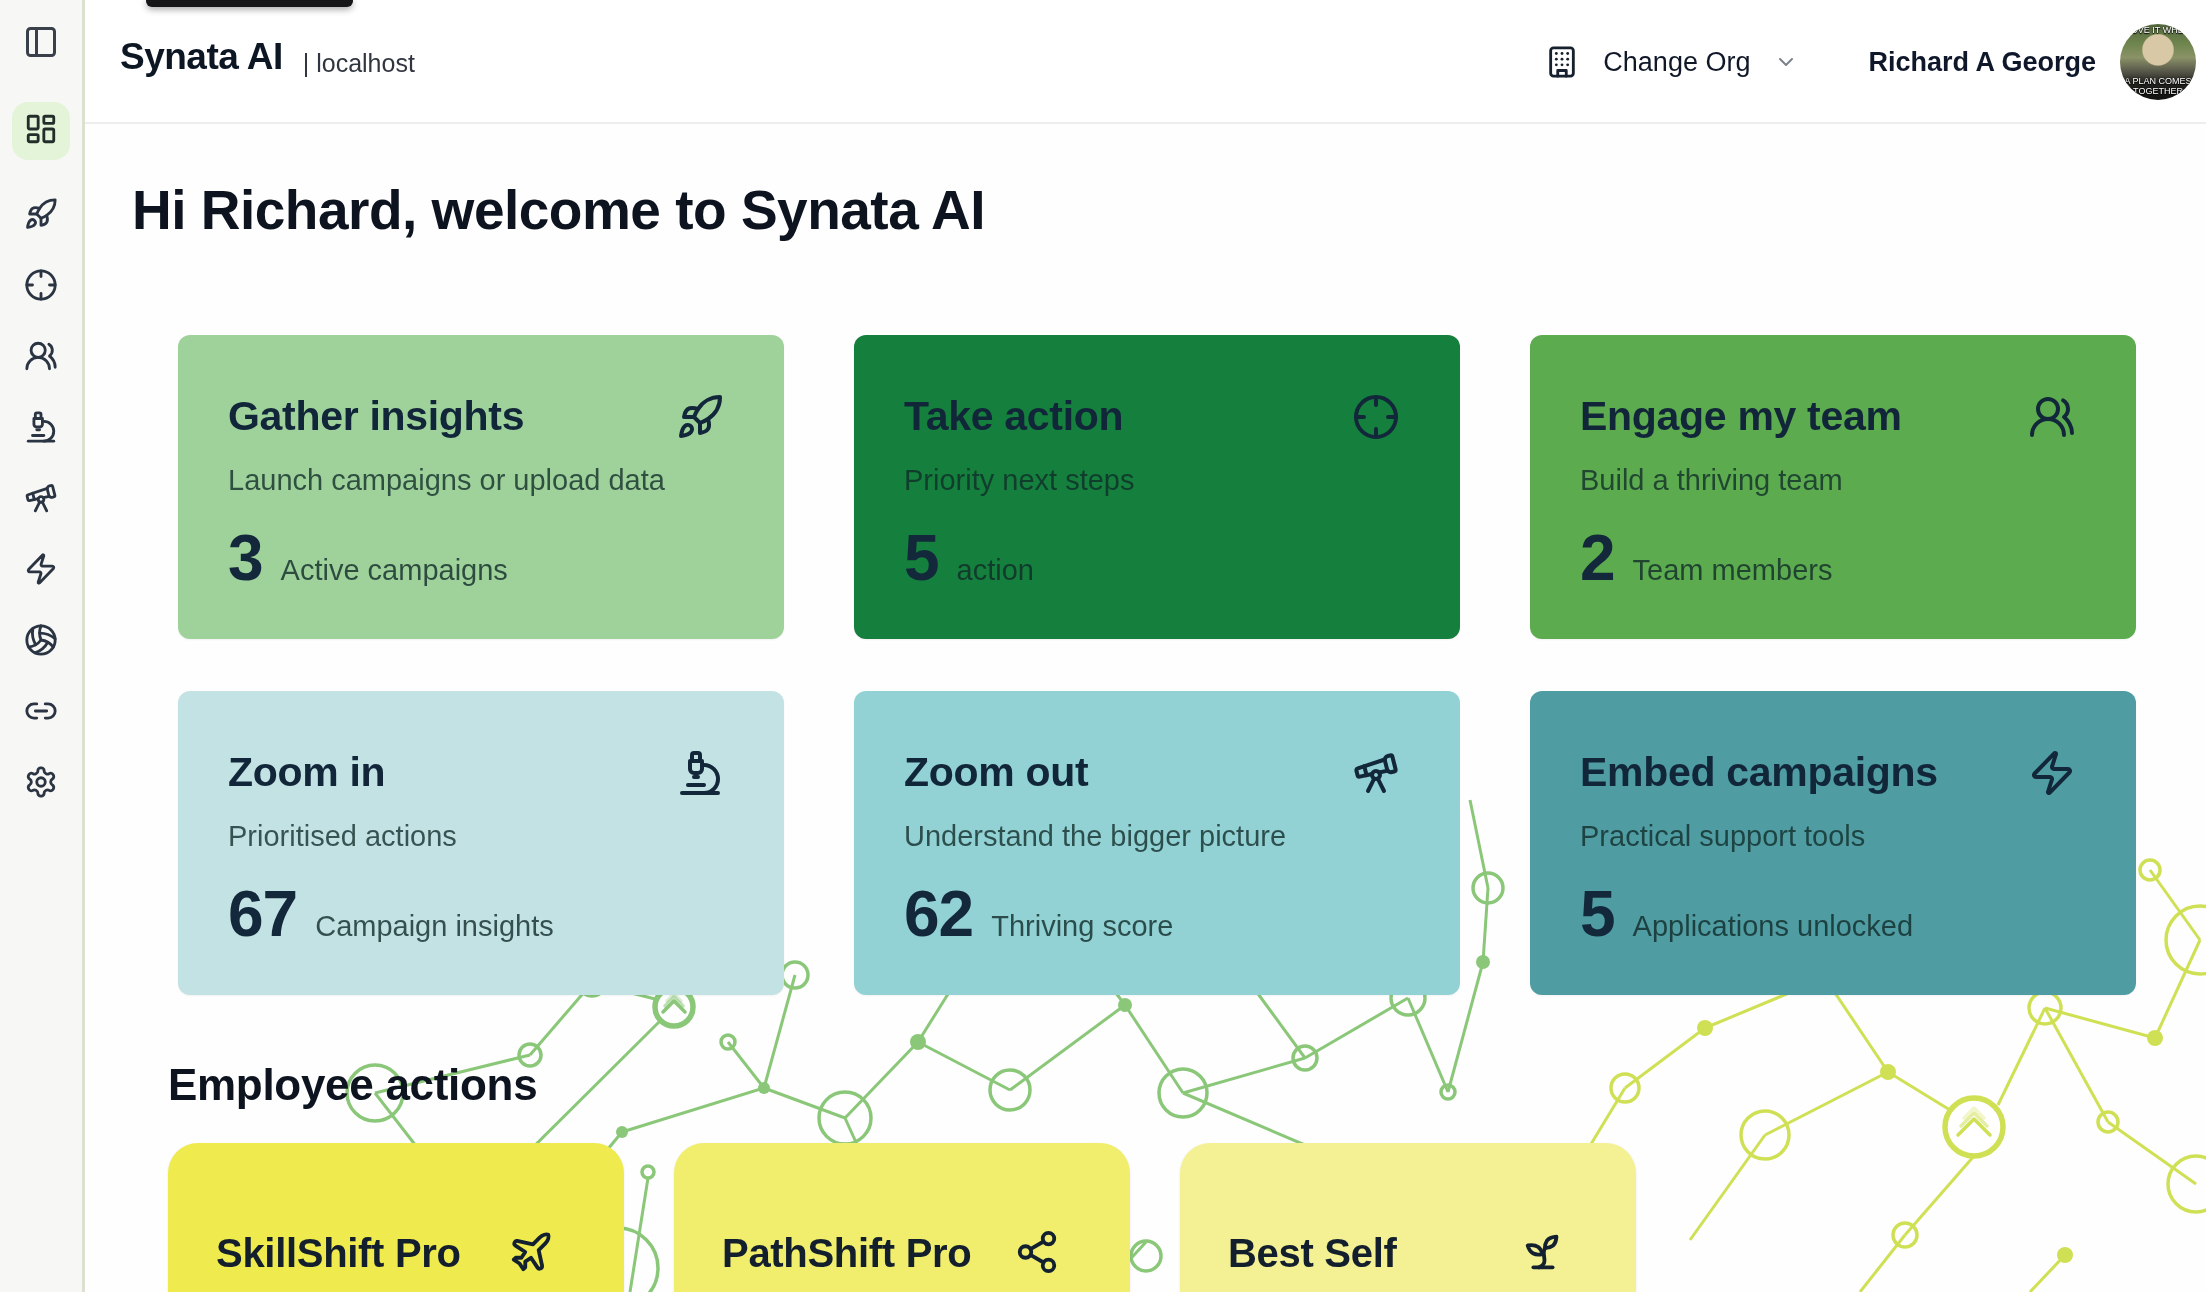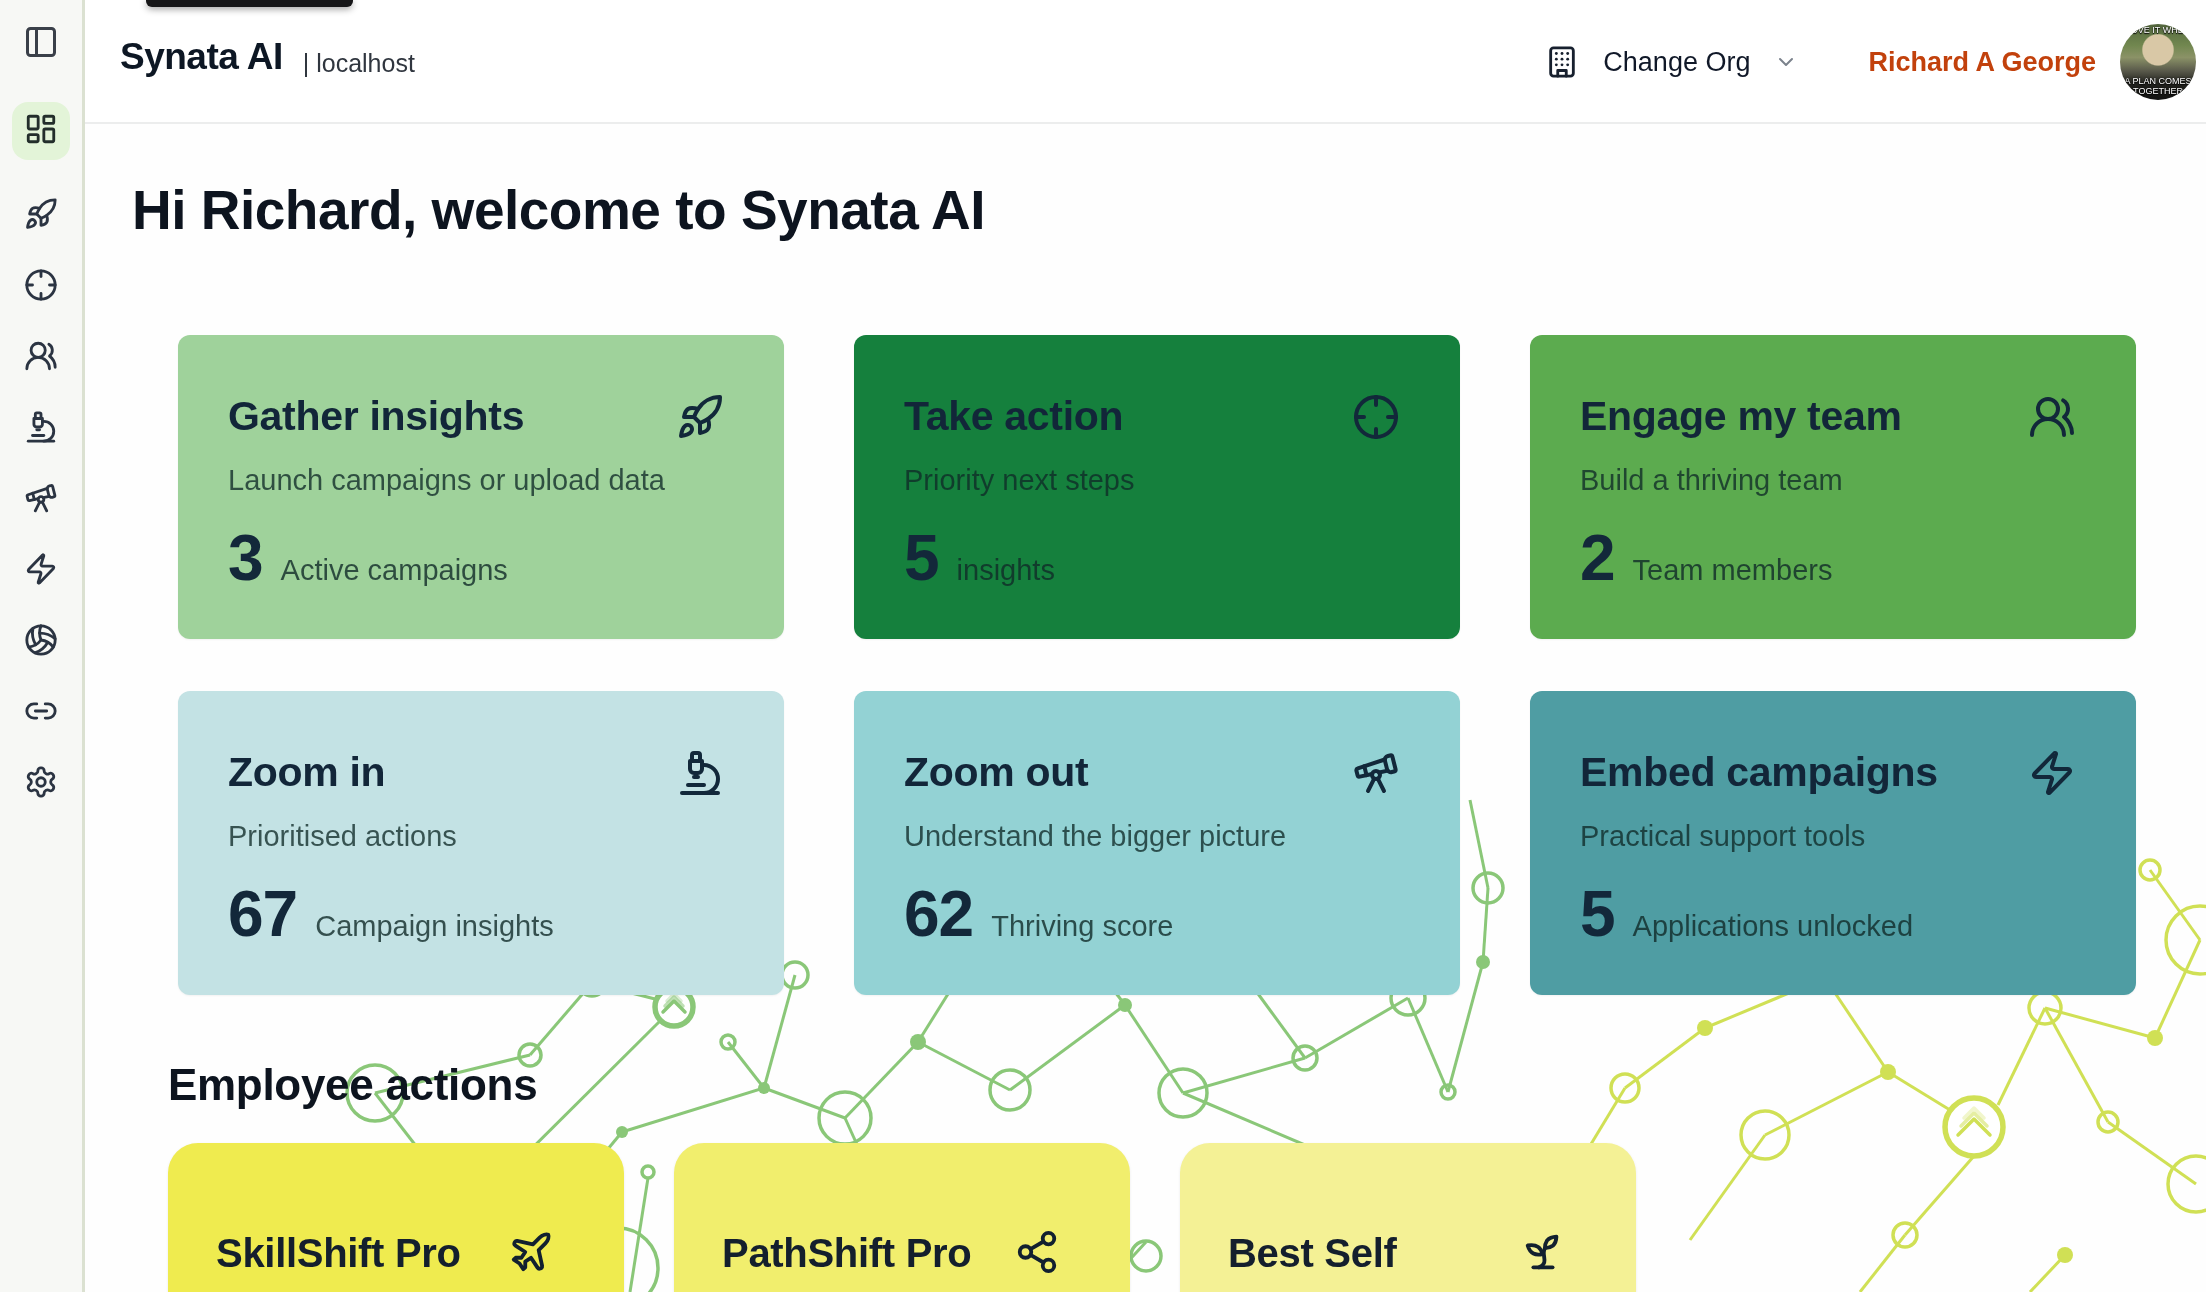--- a/index.html
+++ b/index.html
@@ -31,21 +31,21 @@
   .artifact { position:absolute; left:61px; top:0; width:207px; height:7px; background:#161618;
     border-radius:0 0 6px 6px; box-shadow:0 2px 7px rgba(0,0,0,.4); }
   .brand { position:absolute; left:35px; top:36px; display:flex; align-items:flex-end; gap:20px; }
   .brand-title { font-size:37px; font-weight:700; color:#0d1724; letter-spacing:-0.5px; }
   .brand-host { font-size:25px; color:#30363f; }
   .hdr-right { position:absolute; right:10px; top:0; height:124px; display:flex; align-items:center; }
   .change-org { display:flex; align-items:center; gap:24px; cursor:pointer; color:#101828; }
   .change-org svg.bld { width:34px; height:34px; color:#17202e; }
   .change-org .lbl { font-size:27px; font-weight:500; }
   .change-org svg.chv { width:24px; height:24px; color:#7b828c; }
-  .user-name { font-size:27px; font-weight:600; color:#c2410c; margin-left:70px; margin-right:24px; cursor:pointer; }
+  .user-name { font-size:27px; font-weight:600; color:#0f172a; margin-left:70px; margin-right:24px; cursor:pointer; }
   .avatar { width:76px; height:76px; border-radius:50%; overflow:hidden; position:relative; cursor:pointer;
     background:
       radial-gradient(circle at 50% 34%, #d9c8a6 0 24%, rgba(217,200,166,0) 26%),
       linear-gradient(180deg,#55683f 0%, #71874f 28%, #8b9267 44%, #58584a 62%, #23231f 78%, #111110 100%); }
   .avatar .cap { position:absolute; left:0; right:0; text-align:center; color:#fff; font-weight:400;
     font-size:9px; line-height:10px; letter-spacing:0; text-shadow:0 0 2px #000, 0 1px 1px #000; white-space:nowrap; }
   .cap.t { top:1px; } .cap.m { top:52px; } .cap.b { top:62px; }
 
   
   .main { position:absolute; left:85px; top:124px; width:2121px; height:900px; z-index:1; }
@@ -351,21 +351,21 @@
               <path d="M12 15v5s3.03-.55 4-2c1.08-1.62 0-5 0-5"></path>
             </svg>
         </span>
       </div>
 
       <div class="card" style="background-color: #15803d;">
         <h3>Take action</h3>
         <div class="sub">Priority next steps</div>
         <div class="stat">
           <span class="num">5</span>
-          <span class="nlabel">insights</span>
+          <span class="nlabel">action</span>
         </div>
         <span class="cicon">
           <svg class="ln" viewBox="0 0 24 24">
               <circle cx="12" cy="12" r="10"></circle>
               <line x1="22" x2="18" y1="12" y2="12"></line>
               <line x1="6" x2="2" y1="12" y2="12"></line>
               <line x1="12" x2="12" y1="6" y2="2"></line>
               <line x1="12" x2="12" y1="22" y2="18"></line>
             </svg>
         </span>

